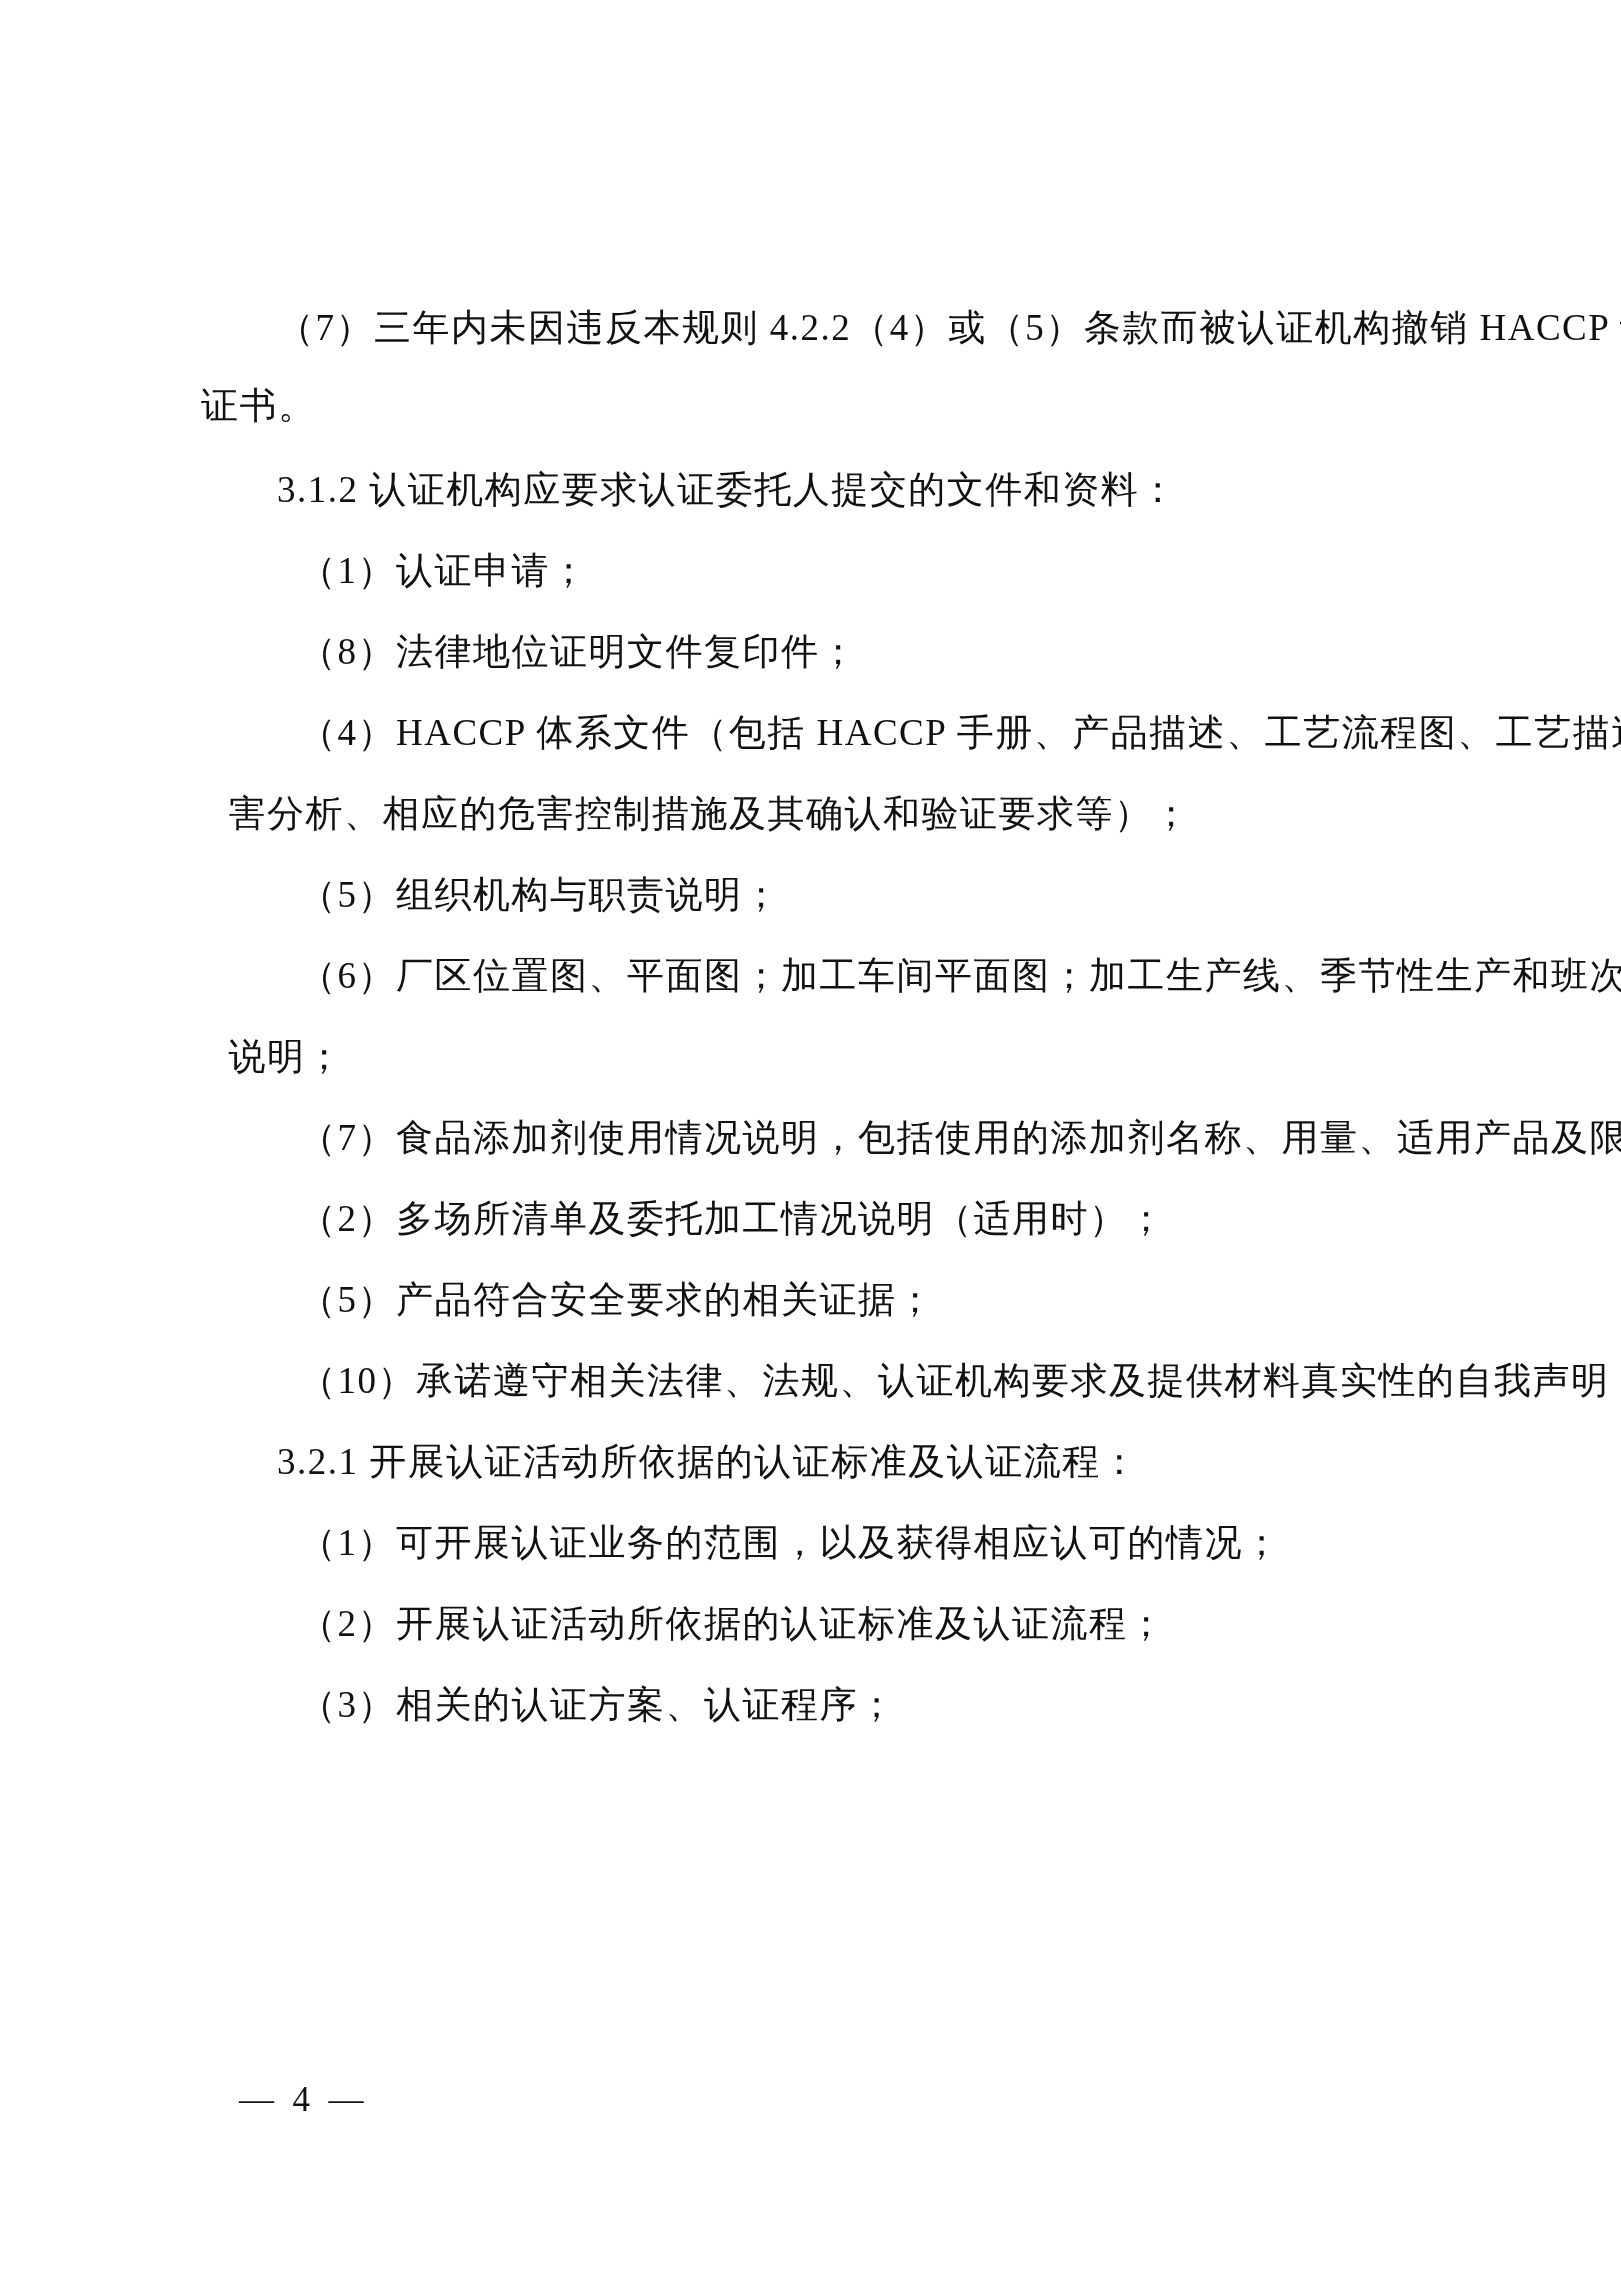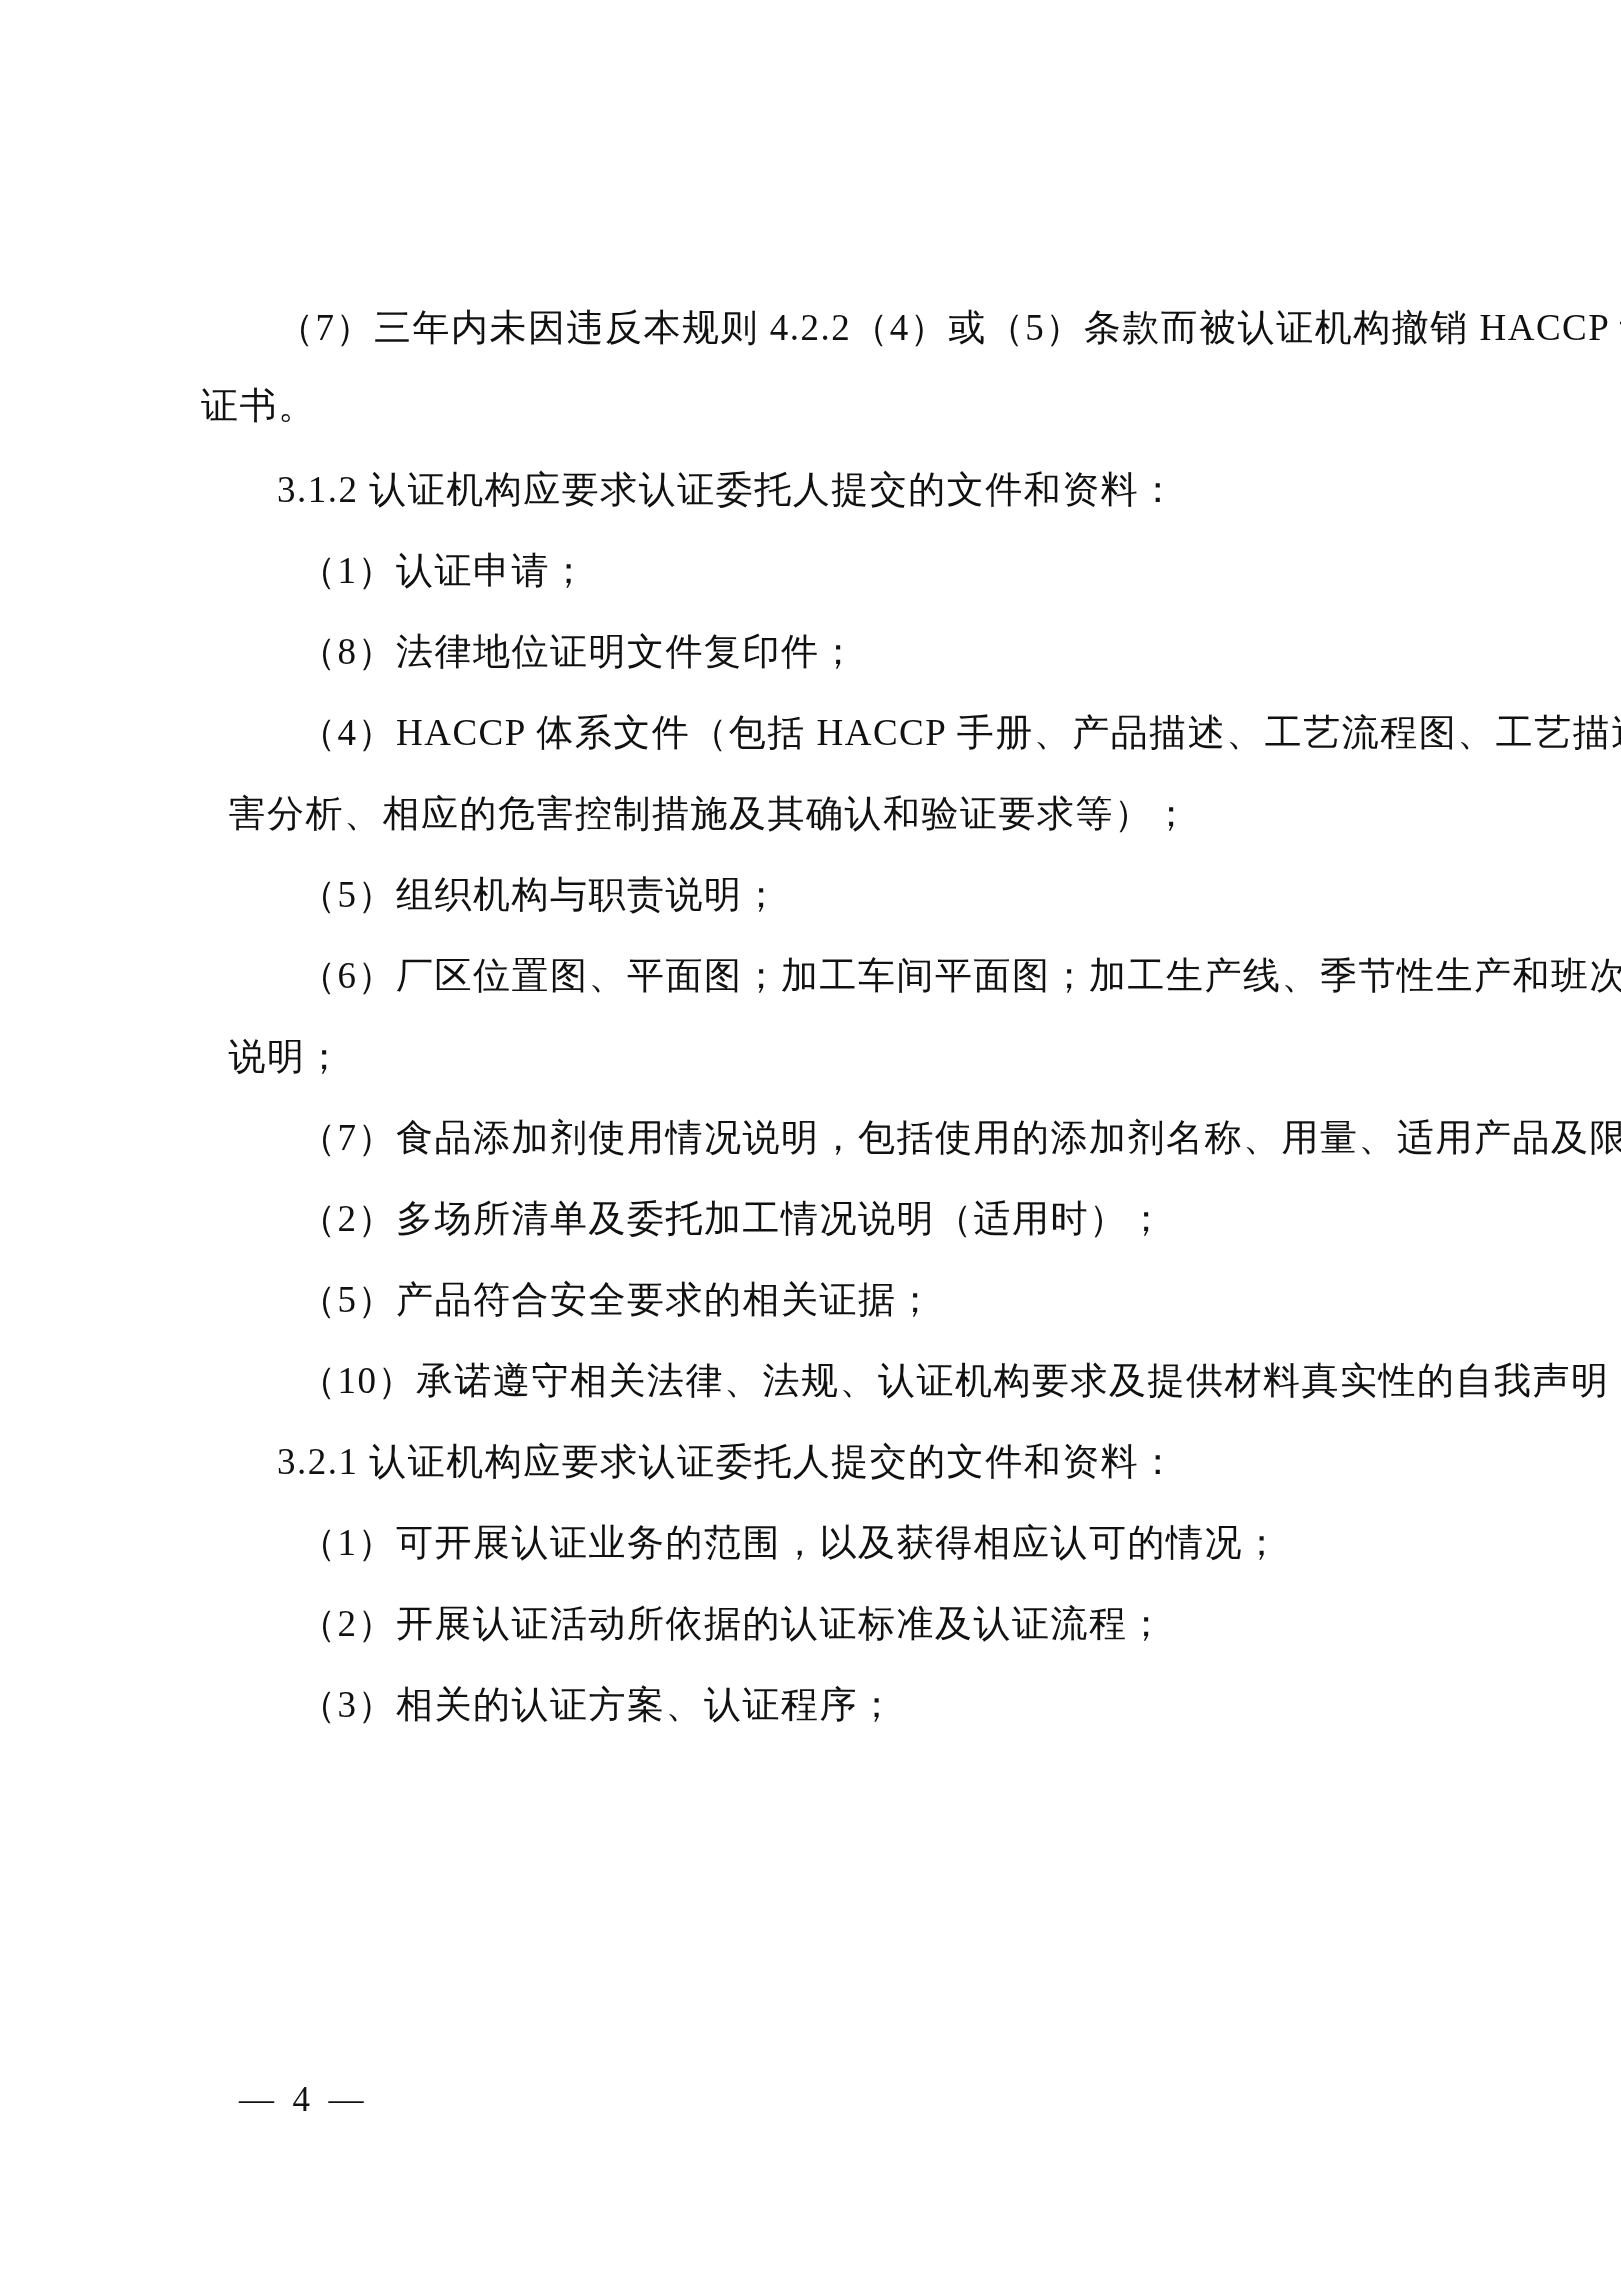--- a/index.html
+++ b/index.html
@@ -61,21 +61,21 @@
     <div class="line indent-item">（8）法律地位证明文件复印件；</div>
     <div class="line indent-item">（4）HACCP 体系文件（包括 HACCP 手册、产品描述、工艺流程图、工艺描述；危</div>
     <div class="line indent-cont1">害分析、相应的危害控制措施及其确认和验证要求等）；</div>
     <div class="line indent-item">（5）组织机构与职责说明；</div>
     <div class="line indent-item">（6）厂区位置图、平面图；加工车间平面图；加工生产线、季节性生产和班次的</div>
     <div class="line indent-cont1">说明；</div>
     <div class="line indent-item">（7）食品添加剂使用情况说明，包括使用的添加剂名称、用量、适用产品及限量</div>
     <div class="line indent-item">（2）多场所清单及委托加工情况说明（适用时）；</div>
     <div class="line indent-item">（5）产品符合安全要求的相关证据；</div>
     <div class="line indent-item">（10）承诺遵守相关法律、法规、认证机构要求及提供材料真实性的自我声明；</div>
-    <div class="line indent-para">3.2.1 认证机构应要求认证委托人提交的文件和资料：</div>
+    <div class="line indent-para">3.2.1 开展认证活动所依据的认证标准及认证流程：</div>
     <div class="line indent-item">（1）可开展认证业务的范围，以及获得相应认可的情况；</div>
     <div class="line indent-item">（2）开展认证活动所依据的认证标准及认证流程；</div>
     <div class="line indent-item">（3）相关的认证方案、认证程序；</div>
   </div>
 
   <div class="page-footer">— 4 —</div>
 </div>
 
 
 </body></html>

